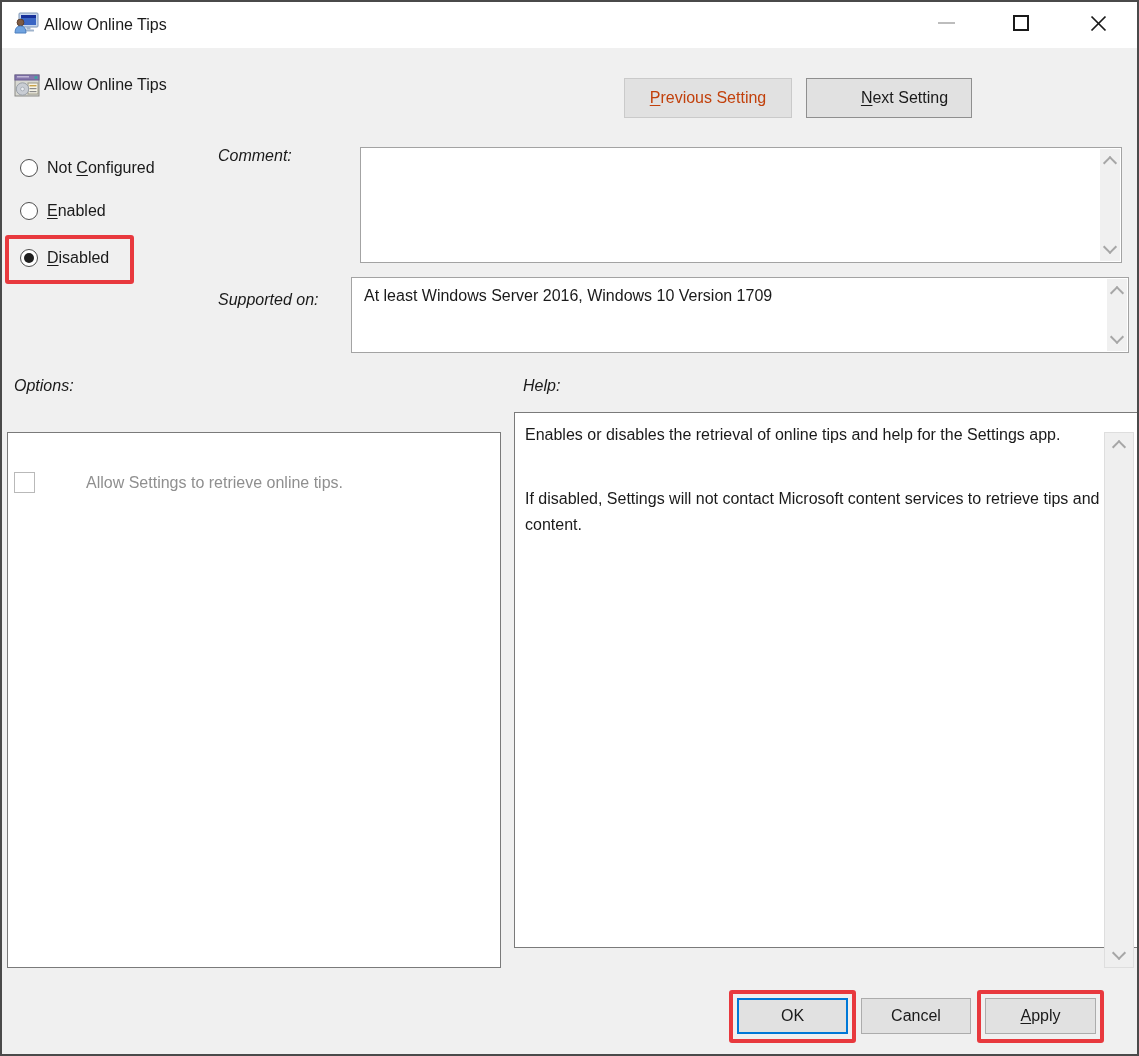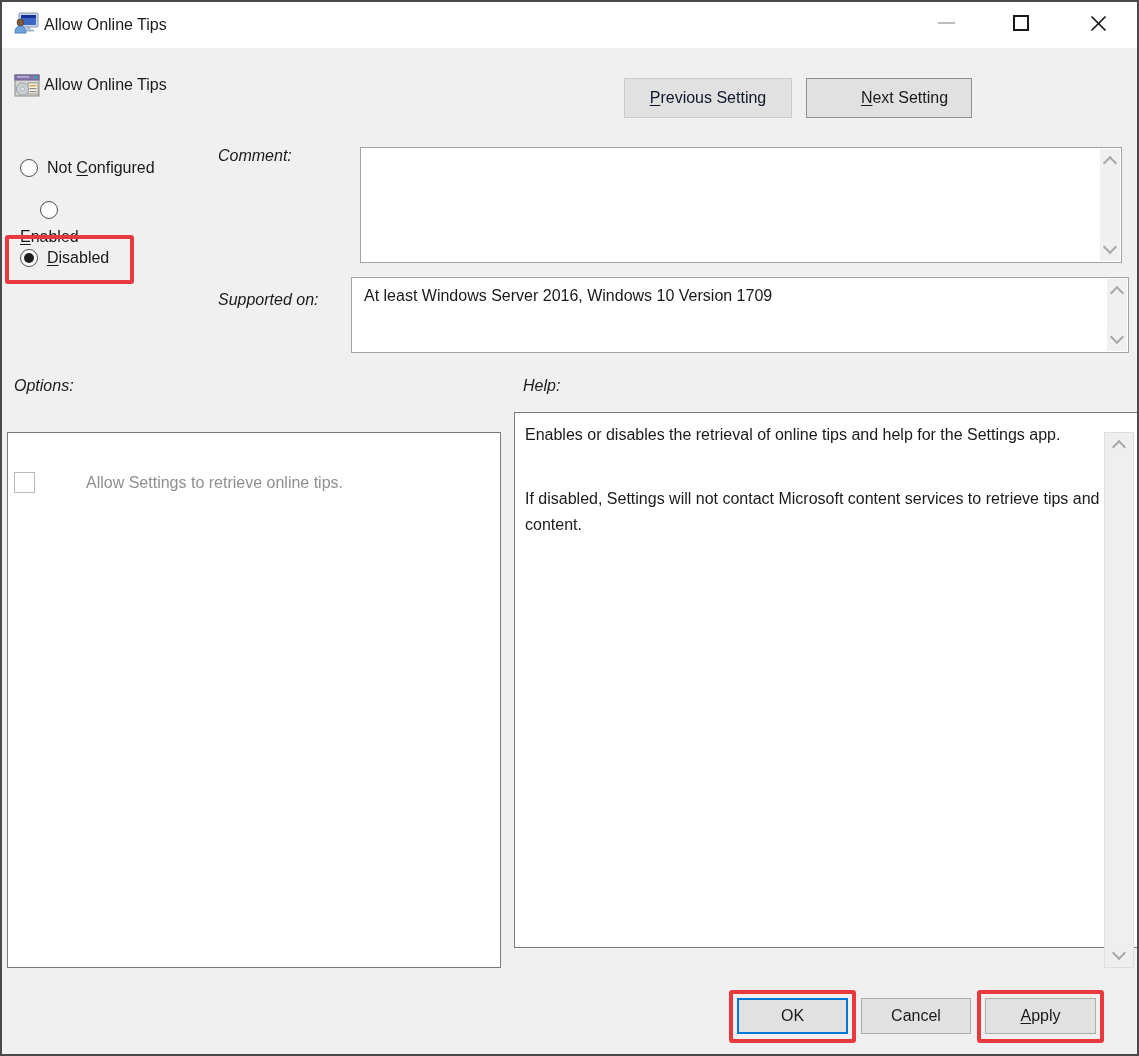--- a/index.html
+++ b/index.html
@@ -23,27 +23,27 @@
   .max-glyph { width:16px; height:16px; border:2px solid #1a1a1a; background:transparent; }
 
   
   .setting-icon { position:absolute; left:14px; top:73px; width:26px; height:25px; }
   .setting-title { position:absolute; left:44px; top:76px; font-size:16px; }
 
   .btn {
     position:absolute; height:40px; background:#E1E1E1; border:1px solid #ACACAC;
     font-size:16px; display:flex; align-items:center; justify-content:center; cursor:default;
   }
-  .btn-prev { left:624px; top:78px; width:168px; color:#0f172a; border-color:#CACACA; }
+  .btn-prev { left:624px; top:78px; width:168px; color:#c2410c; border-color:#CACACA; }
   .btn-next { left:806px; top:78px; width:166px; border-color:#8F8F8F;padding-left:31px; }
   .uk { text-decoration:underline; text-underline-offset:2px; }
 
   
   .radio-row { position:absolute; left:20px; display:flex; align-items:center; gap:9px; height:20px; font-size:16px; cursor:default; }
-  .rr1 { top:158px; } .rr2 { top:201px;flex-direction:column; } .rr3 { top:248px;text-align:center; }
+  .rr1 { top:158px; } .rr2 { top:201px; } .rr3 { top:248px;text-align:center; }
   .radio-circle { width:18px; height:18px; border:1px solid #4F4F4F; border-radius:50%; background:#fff; position:relative; flex:none; }
   .radio-circle.checked::after { content:""; position:absolute; inset:3px; background:#1E1E1E; border-radius:50%; }
 
   
   .field-label { position:absolute; font-size:16px;font-style:italic; }
   .lbl-comment { left:218px; top:147px; }
   .lbl-supported { left:218px; top:291px; }
   .lbl-options { left:14px; top:377px; }
   .lbl-help { left:523px; top:377px; }
 

